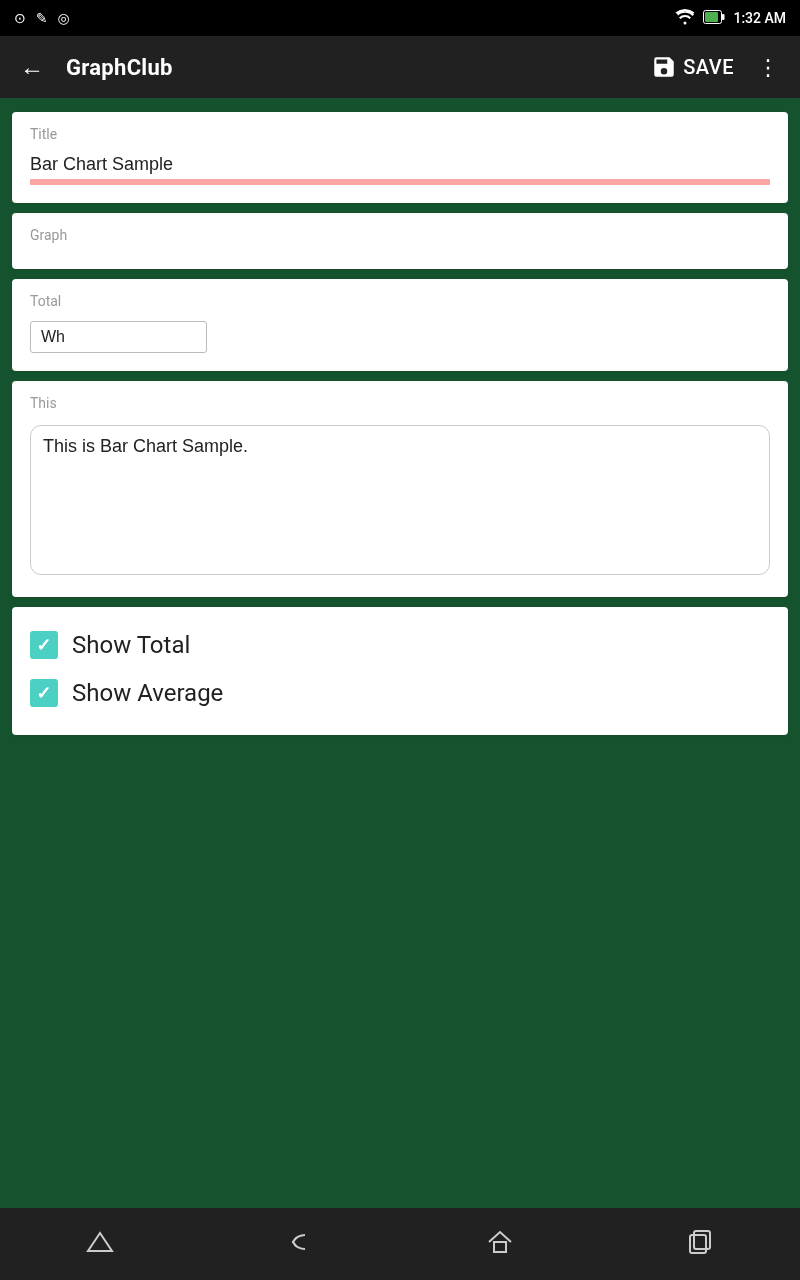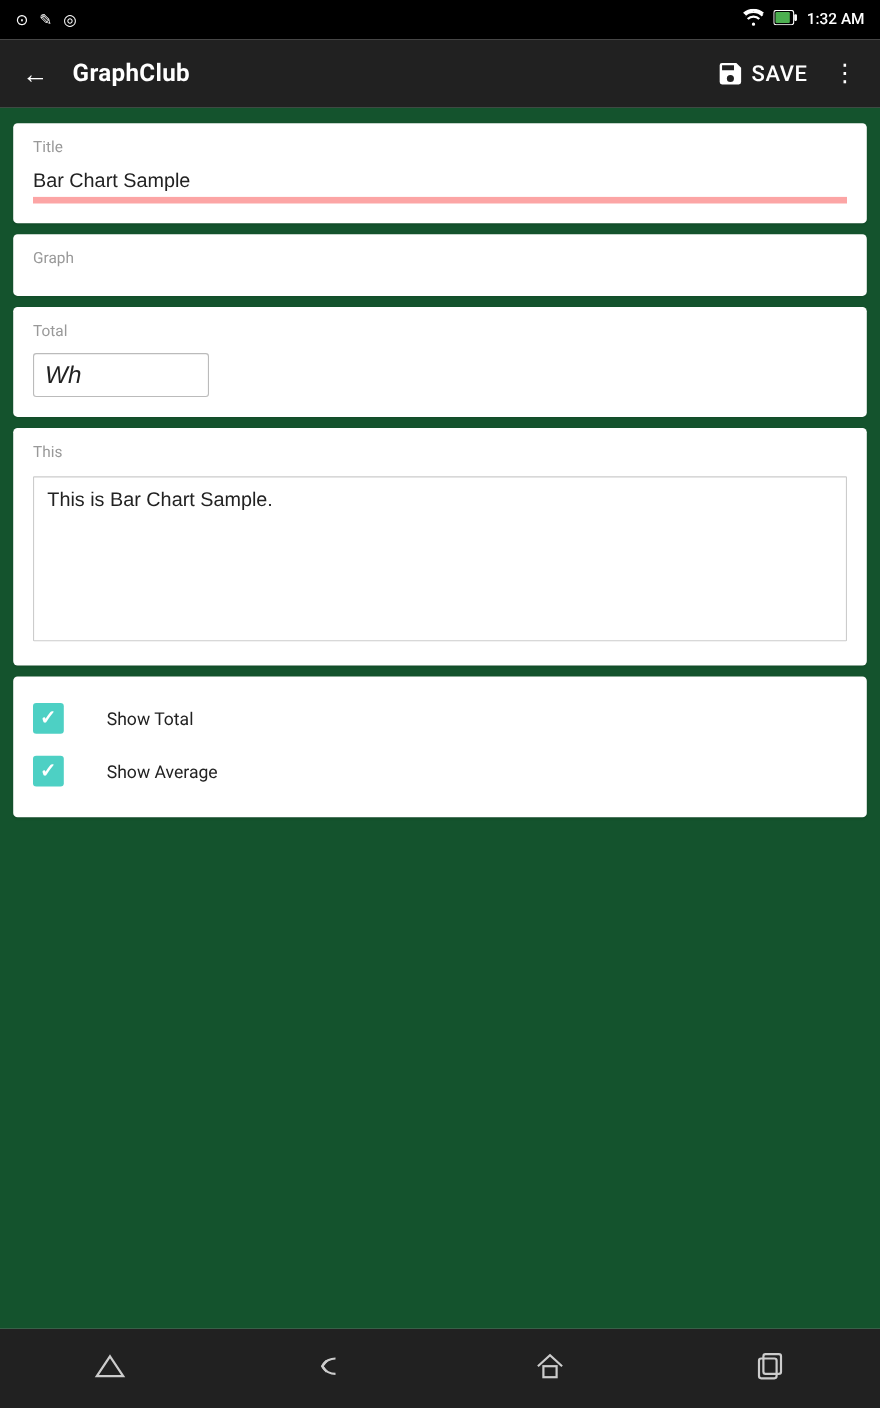--- a/index.html
+++ b/index.html
@@ -145,34 +145,33 @@
     }
     .graph-label {
       font-size: 18px;
       color: #222;
     }
 
     
     .unit-input {
       border: 1px solid #bbb;
       border-radius: 3px;
-      font-size: 22px;
+      font-size: 16px;
       color: #222;
       padding: 6px 10px;
-      width: 160px;
+      width: 177px;
       outline: none;
       margin-top: 4px;
-      font-style: italic;
     }
 
     
     .memo-textarea {
       width: 100%;
       border: 1px solid #ccc;
-      border-radius: 1px;
+      border-radius: 11px;
       font-size: 18px;
       color: #222;
       padding: 10px 12px;
       height: 150px;
       resize: none;
       outline: none;
       margin-top: 6px;
       font-family: Arial, sans-serif;
     }
 
@@ -198,23 +197,22 @@
       cursor: pointer;
     }
     .custom-checkbox::after {
       content: '✓';
       color: #fff;
       font-size: 18px;
       font-weight: bold;
       line-height: 1;
     }
     .checkbox-label {
-      font-size: 16px;
-      color: #222;
-      margin-left: 25px;
+      font-size: 24px;
+      color: #222;
     }
 
     
     .bottom-nav {
       background: #212121;
       height: 72px;
       display: flex;
       align-items: center;
       justify-content: space-around;
       flex-shrink: 0;

